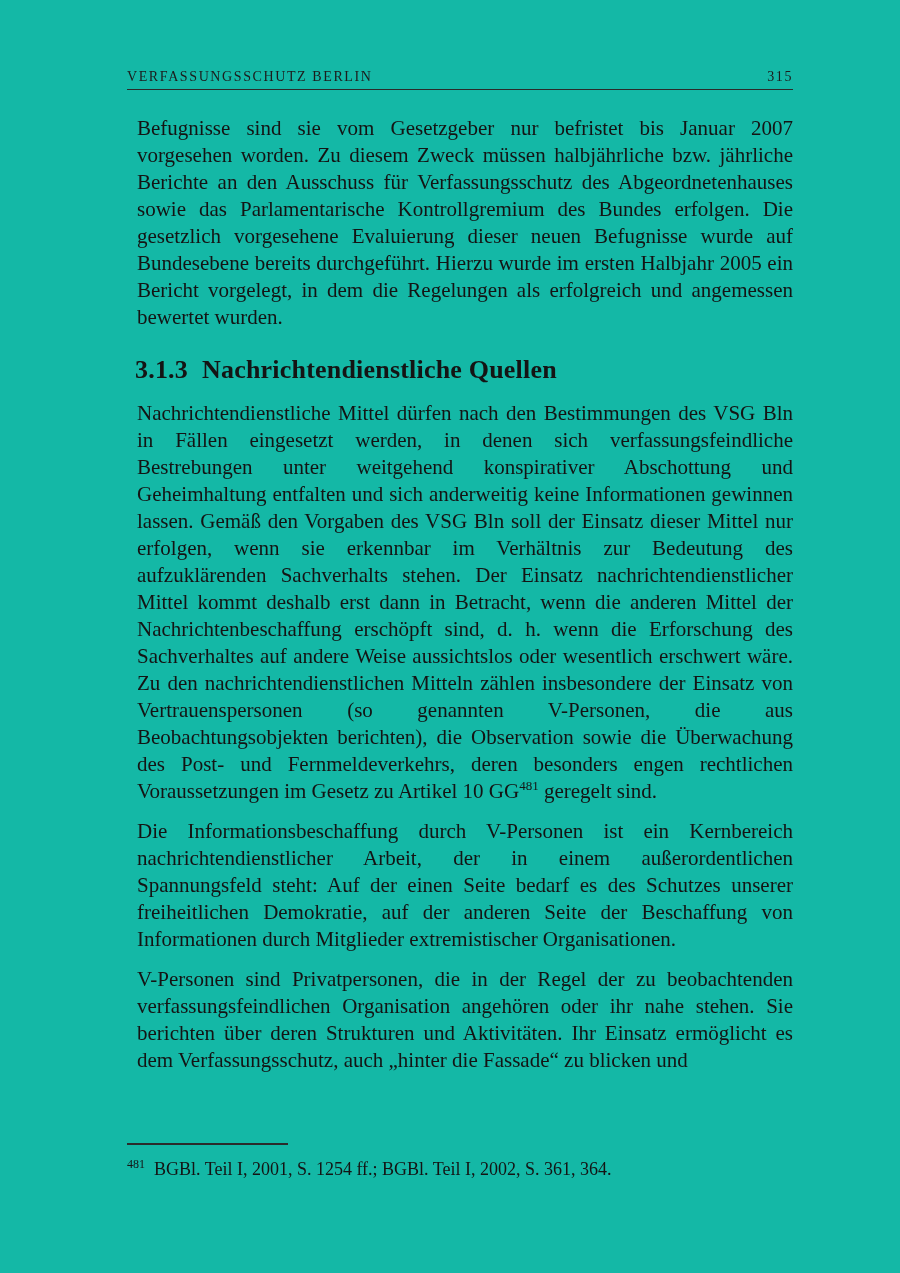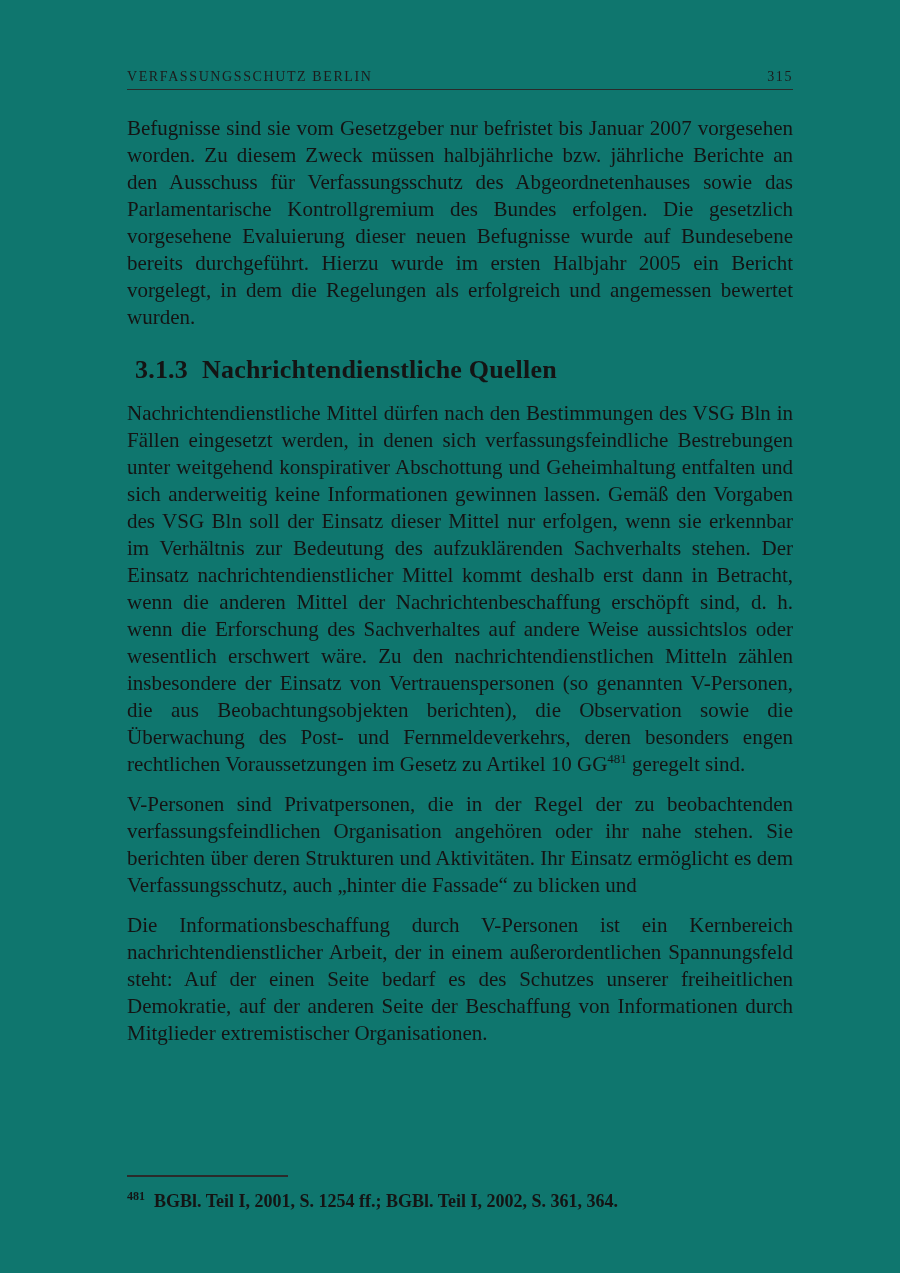--- a/index.html
+++ b/index.html
@@ -4,21 +4,21 @@
 <style>
   html, body {
     margin: 0;
     padding: 0;
     background: #ffffff;
   }
   .page {
     position: relative;
     width: 900px;
     height: 1273px;
-    background: #0f766e;
+    background: #14b8a6;
     color: #111111;
     font-family: "Liberation Serif", "DejaVu Serif", serif;
     box-sizing: border-box;
     padding: 62px 107px 0 127px;
     overflow: hidden;
   }
   
   .page-header {
     display: flex;
     justify-content: space-between;
@@ -37,21 +37,21 @@
     letter-spacing: 1.6px;
     line-height: 14px;
     color: #1c1c1c;
     margin-top: 8px;
   }
   
   .body-main {
     margin-top: 25px;
   }
   p.body-para {
-    margin: 0 0 13px 0;
+    margin: 0 0 13px 10px;
     font-size: 21px;
     line-height: 27px;
     text-align: justify;
     color: #141414;
   }
   sup.fn-ref {
     font-size: 13px;
     line-height: 0;
     vertical-align: super;
   }
@@ -65,23 +65,22 @@
     letter-spacing: 0.2px;
   }
   .heading-number {
     display: inline-block;
     margin-right: 14px;
   }
   
   .footnote-area {
     position: absolute;
     left: 127px;
-    top: 1175px;
+    top: 1143px;
     width: 666px;
-    font-weight: bold;
   }
   .footnote-rule {
     width: 161px;
     height: 2px;
     background: #2b2b2b;
   }
   p.footnote {
     margin: 12px 0 0 0;
     font-size: 18px;
     line-height: 24px;
@@ -107,23 +106,23 @@
   <main class="body-main">
 
     <p class="body-para">Befugnisse sind sie vom Gesetzgeber nur befristet bis Januar 2007 vorgesehen worden. Zu diesem Zweck müssen halbjährliche bzw. jährliche Berichte an den Ausschuss für Verfassungsschutz des Abgeordnetenhauses sowie das Parlamentarische Kontrollgremium des Bundes erfolgen. Die gesetzlich vorgesehene Evaluierung dieser neuen Befugnisse wurde auf Bundesebene bereits durchgeführt. Hierzu wurde im ersten Halbjahr 2005 ein Bericht vorgelegt, in dem die Regelungen als erfolgreich und angemessen bewertet wurden.</p>
 
     <h2 class="section-heading">
       <span class="heading-number">3.1.3</span><span class="heading-title">Nachrichtendienstliche Quellen</span>
     </h2>
 
     <p class="body-para"><span>Nachrichtendienstliche Mittel dürfen nach den Bestimmungen des VSG Bln in Fällen eingesetzt werden, in denen sich verfassungsfeindliche Bestrebungen unter weitgehend konspirativer Abschottung und Geheimhaltung entfalten und sich anderweitig keine Informationen gewinnen lassen. Gemäß den Vorgaben des VSG Bln soll der Einsatz dieser Mittel nur erfolgen, wenn sie erkennbar im Verhältnis zur Bedeutung des aufzuklärenden Sachverhalts stehen. Der Einsatz nachrichtendienstlicher Mittel kommt deshalb erst dann in Betracht, wenn die anderen Mittel der Nachrichtenbeschaffung erschöpft sind, d. h. wenn die Erforschung des Sachverhaltes auf andere Weise aussichtslos oder wesentlich erschwert wäre. Zu den nachrichtendienstlichen Mitteln zählen insbesondere der Einsatz von Vertrauenspersonen (so genannten V-Personen, die aus Beobachtungsobjekten berichten), die Observation sowie die Überwachung des Post- und Fernmeldeverkehrs, deren besonders engen rechtlichen Voraussetzungen im Gesetz zu Artikel 10 GG</span><sup class="fn-ref">481</sup><span> geregelt sind.</span></p>
 
+    <p class="body-para">Die Informationsbeschaffung durch V-Personen ist ein Kernbereich nachrichtendienstlicher Arbeit, der in einem außerordentlichen Spannungsfeld steht: Auf der einen Seite bedarf es des Schutzes unserer freiheitlichen Demokratie, auf der anderen Seite der Beschaffung von Informationen durch Mitglieder extremistischer Organisationen.</p>
+
     <p class="body-para">V-Personen sind Privatpersonen, die in der Regel der zu beobachtenden verfassungsfeindlichen Organisation angehören oder ihr nahe stehen. Sie berichten über deren Strukturen und Aktivitäten. Ihr Einsatz ermöglicht es dem Verfassungsschutz, auch „hinter die Fassade“ zu blicken und</p>
-
-    <p class="body-para">Die Informationsbeschaffung durch V-Personen ist ein Kernbereich nachrichtendienstlicher Arbeit, der in einem außerordentlichen Spannungsfeld steht: Auf der einen Seite bedarf es des Schutzes unserer freiheitlichen Demokratie, auf der anderen Seite der Beschaffung von Informationen durch Mitglieder extremistischer Organisationen.</p>
 
   </main>
 
   <footer class="footnote-area">
     <div class="footnote-rule"></div>
     <p class="footnote"><sup class="footnote-marker">481</sup><span>BGBl. Teil I, 2001, S. 1254 ff.; BGBl. Teil I, 2002, S. 361, 364.</span></p>
   </footer>
 
 </div>
 

